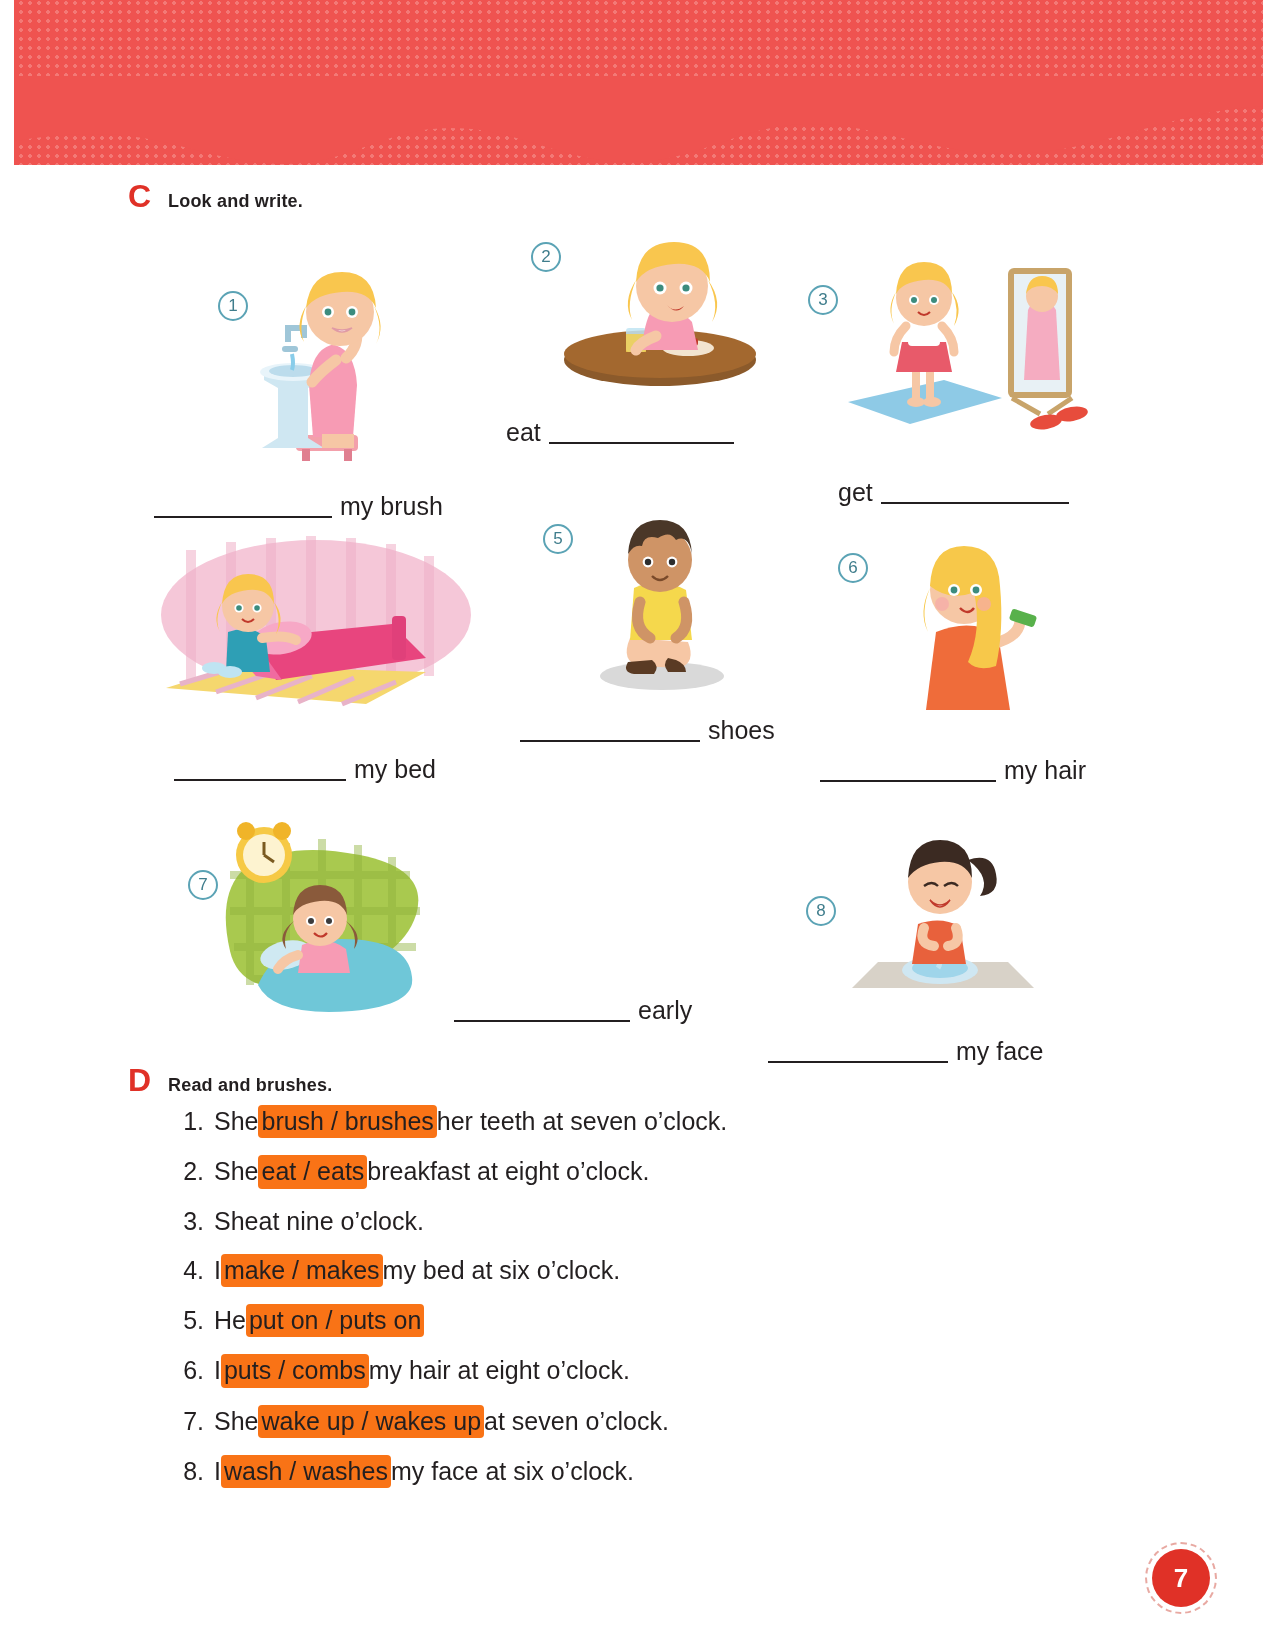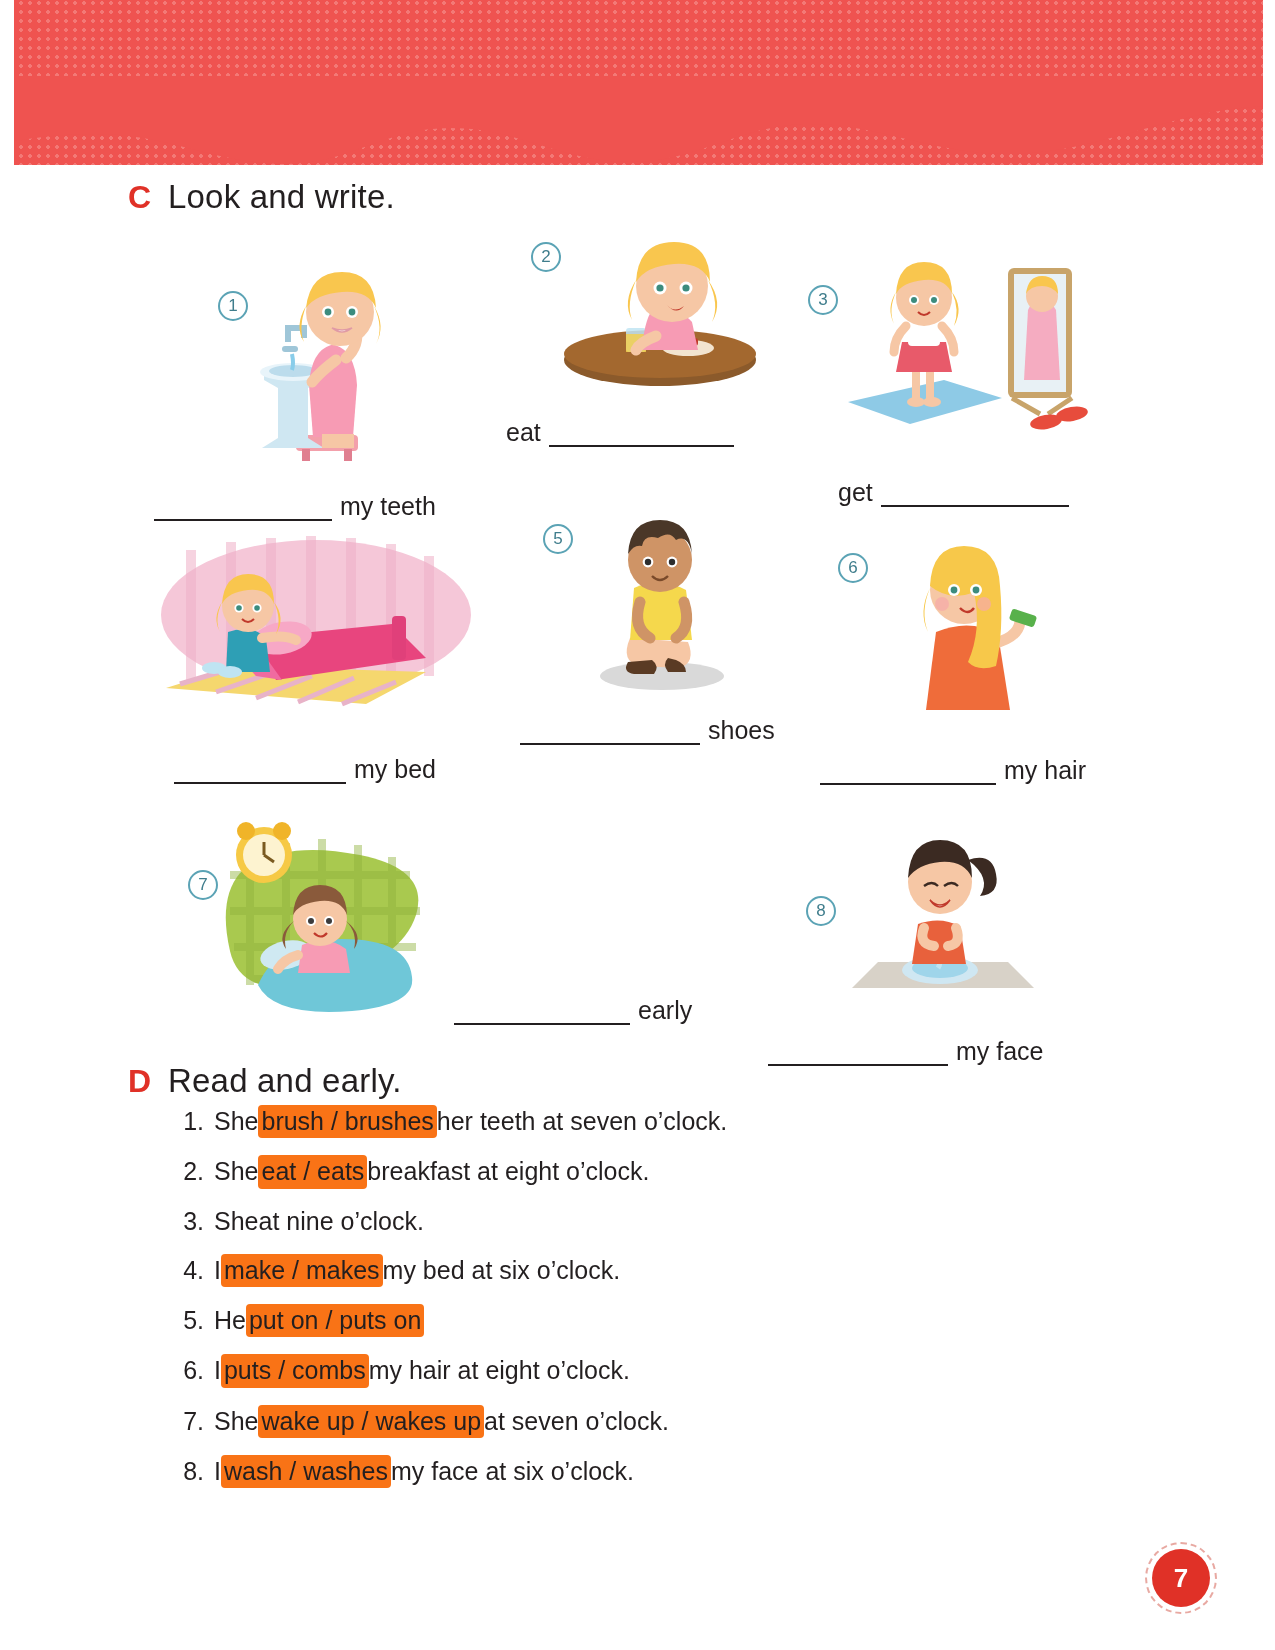--- a/index.html
+++ b/index.html
@@ -60,23 +60,23 @@
     display: flex;
     align-items: baseline;
   }
   .section-letter {
     font-size: 32px;
     font-weight: bold;
     color: #e03127;
     width: 40px;
   }
   .section-title {
-    font-size: 33px;
+    font-size: 18px;
     color: #231f20;
-    font-weight: 400;
+    font-weight: 700;
     letter-spacing: 0.2px;
   }
 
   
   .num-circle {
     position: absolute;
     width: 30px;
     height: 30px;
     border-radius: 50%;
     border: 2px solid #5ba3b5;
@@ -95,21 +95,21 @@
     overflow: hidden;
   }
 
   
   .blank-label {
     position: absolute;
     font-size: 25px;
     color: #231f20;
     white-space: nowrap;
     display: flex;
-    align-items: flex-end;
+    align-items: center;
   }
   .blank-line {
     display: inline-block;
     border-bottom: 2px solid #231f20;
     height: 20px;
     margin: 0 8px;
   }
 
   
   .d-list {
@@ -221,21 +221,21 @@
     <path d="M138,56 q10,22 2,38 q10,-18 -2,-38z" fill="#f9c64e"></path>
     <circle cx="92" cy="62" r="6" fill="#fff"></circle>
       <circle cx="92" cy="62" r="3.4" fill="#3c8c7e"></circle>
     <circle cx="116" cy="62" r="6" fill="#fff"></circle>
       <circle cx="116" cy="62" r="3.4" fill="#3c8c7e"></circle>
     <path d="M96,78 q10,8 20,0 q-10,4 -20,0z" fill="#fff" stroke="#e09aa5" stroke-width="1.5"></path>
   </svg>
 </div>
 <div class="blank-label" style="left:146px; top:492px;">
   <span class="blank-line" style="width:178px;"></span>
-  <span>my teeth</span>
+  <span>my brush</span>
 </div>
 
 <div class="num-circle" style="left:531px; top:242px;">2</div>
 <div class="pic" style="left:560px; top:232px; width:200px; height:160px;">
   <svg viewBox="0 0 200 160" width="200" height="160">
 
     <ellipse cx="100" cy="128" rx="96" ry="26" fill="#8b5a2b"></ellipse>
     <ellipse cx="100" cy="122" rx="96" ry="24" fill="#a3682f"></ellipse>
 
     <ellipse cx="128" cy="116" rx="26" ry="8" fill="#f2e4cf"></ellipse>
@@ -463,21 +463,21 @@
     <path d="M90,80 q10,10 20,0 q-10,14 -20,0z" fill="#fff" stroke="#c0392b" stroke-width="1.6"></path>
   </svg>
 </div>
 <div class="blank-label" style="left:760px; top:1037px;">
   <span class="blank-line" style="width:180px;"></span>
   <span>my face</span>
 </div>
 
 <div class="section" style="left:128px; top:1062px;">
   <span class="section-letter">D</span>
-  <span class="section-title">Read and early.</span>
+  <span class="section-title">Read and brushes.</span>
 </div>
 
 <div class="d-list">
 
   <div class="d-item">
     <span class="d-num">1.</span>
     <span>She </span>
     <span class="hl">brush / brushes</span>
     <span> her teeth at seven o’clock.</span>
   </div>

